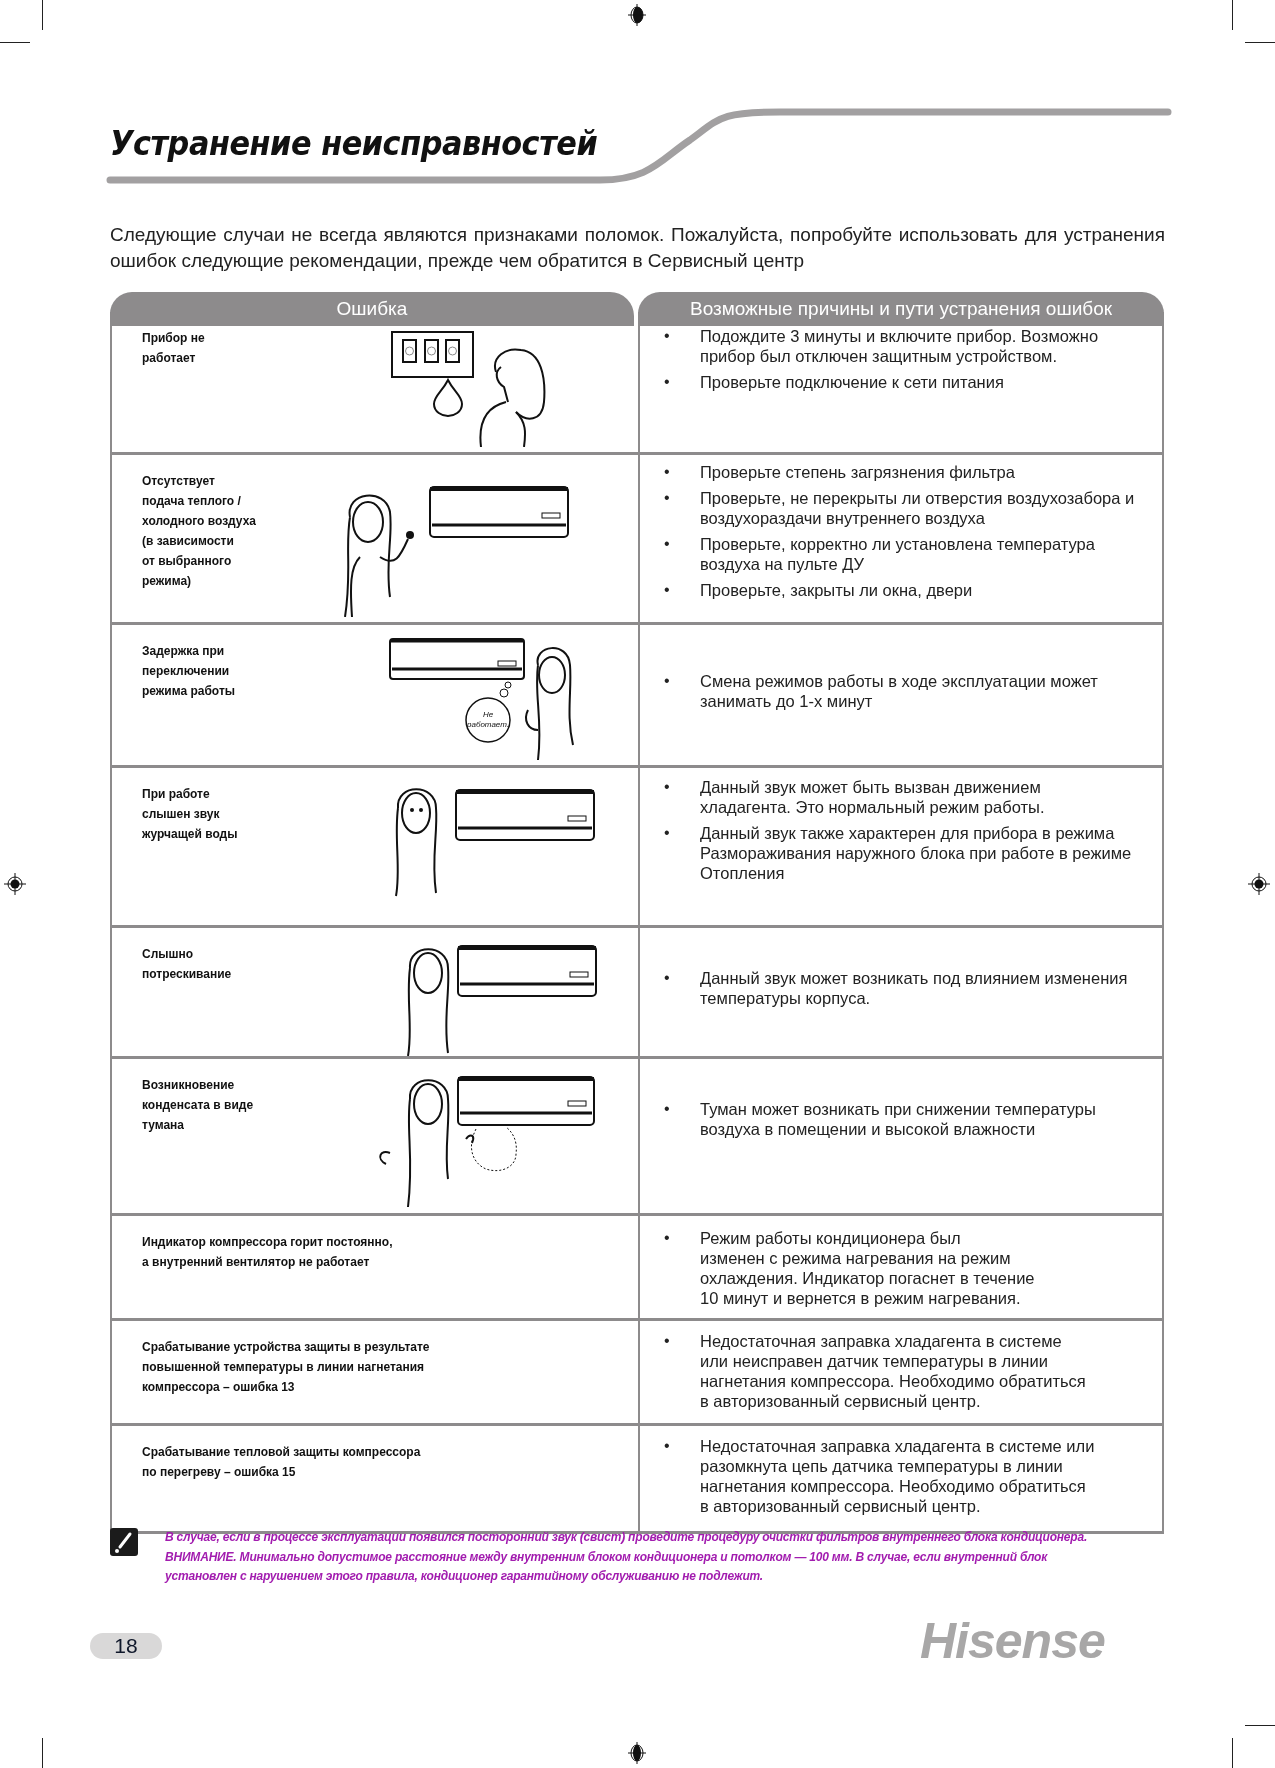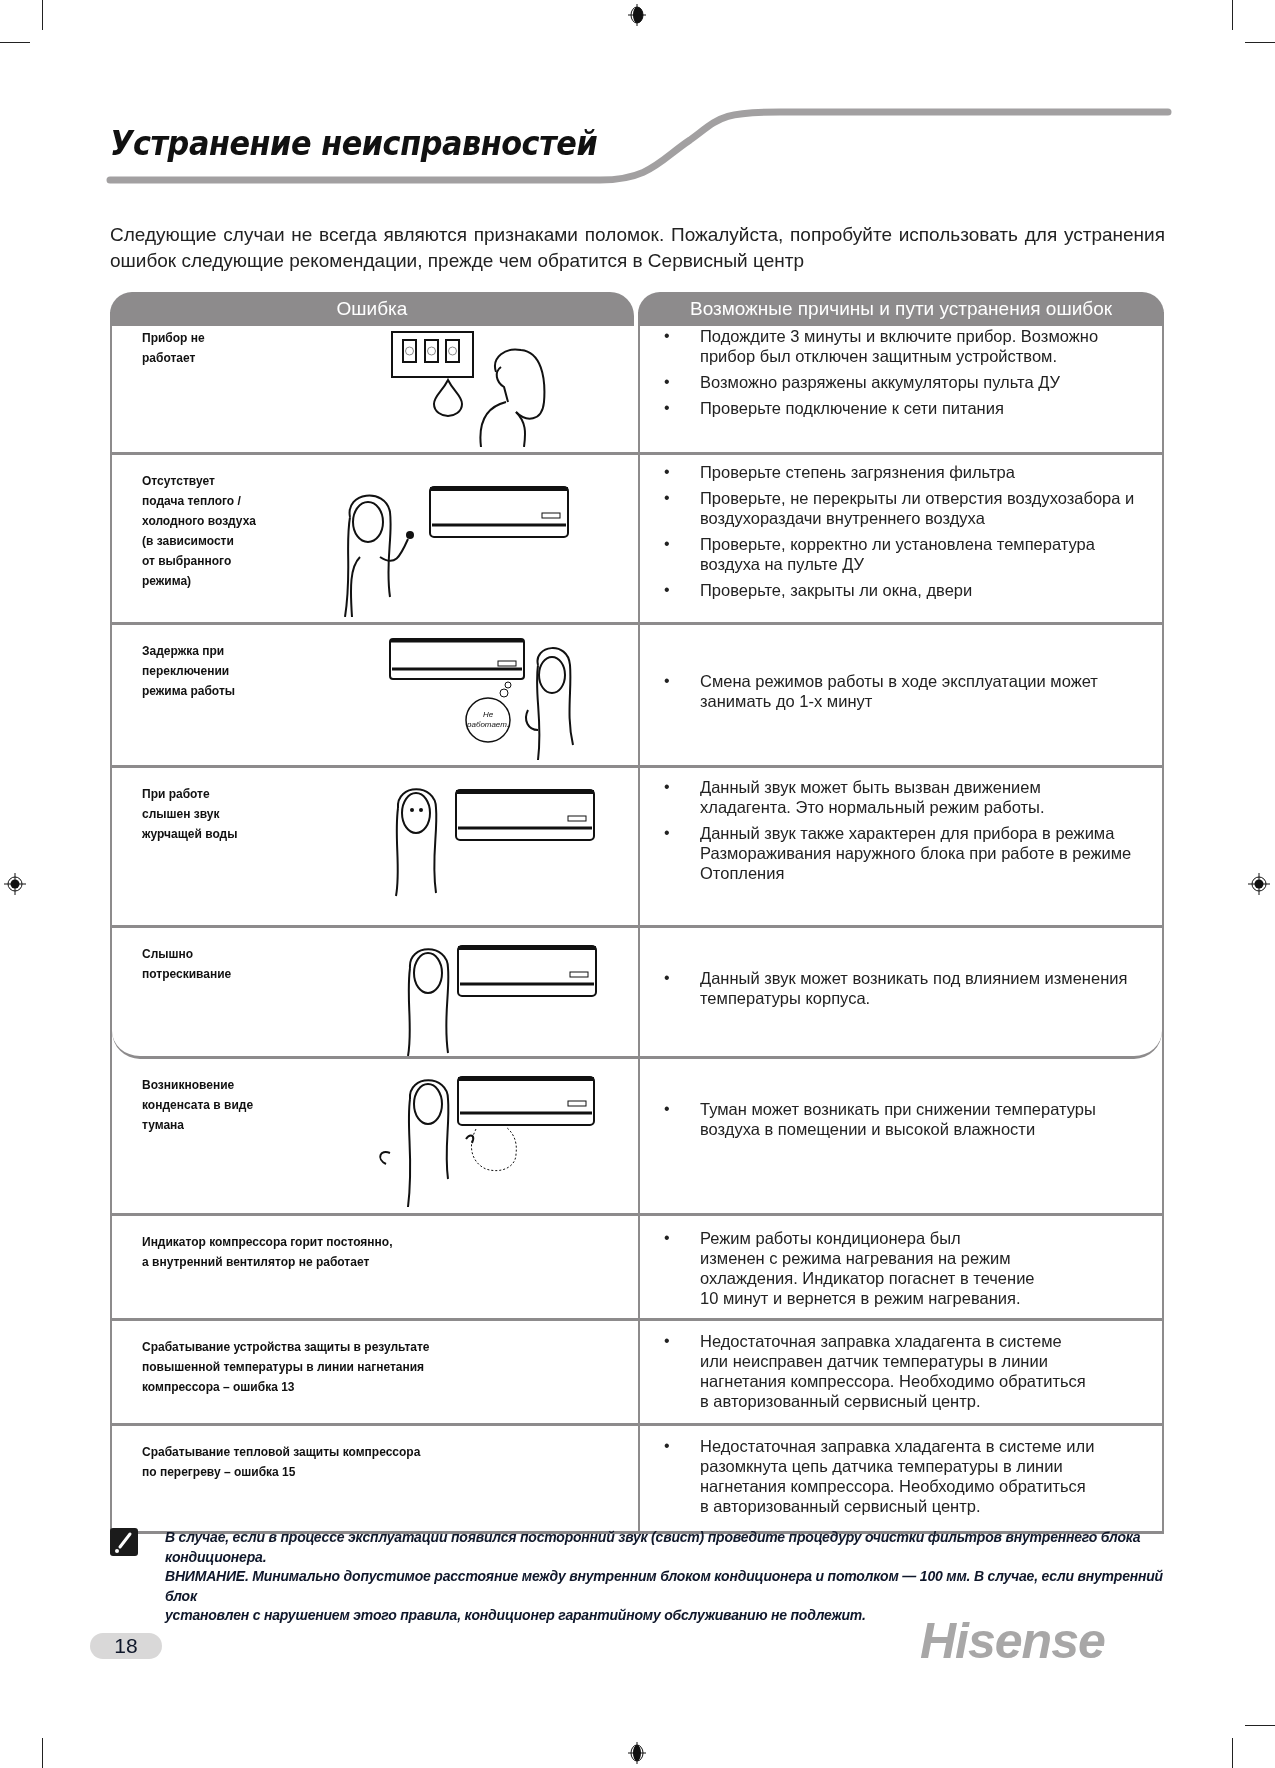--- a/index.html
+++ b/index.html
@@ -33,22 +33,22 @@
   .row .cell-r { position: absolute; left: 528px; top: 0; bottom: 0; right: 0; }
   .problem { position: absolute; left: 30px; top: 16px; font-size: 12px; font-weight: bold; line-height: 20px; color: #111; }
   .problem.wide { width: 480px; }
   .illus { position: absolute; }
   .causes { position: absolute; left: 22px; right: 26px; margin: 0; padding: 0; list-style: none; }
   .causes li { position: relative; padding-left: 38px; font-size: 16.5px; line-height: 20px; color: #222; margin-bottom: 6px; }
   .causes li::before { content: "•"; position: absolute; left: 2px; top: 0; font-size: 16px; }
 
   
   .note-icon { position: absolute; left: 110px; top: 1528px; width: 28px; height: 28px; background: #1b1b1b; border-radius: 3px; }
-  .note { position: absolute; left: 165px; top: 1528px; width: 1000px; font-size: 14px; line-height: 19.5px;
-          font-weight: bold; font-style: italic; color: #0f172a; letter-spacing: -0.2px; }
+  .note { position: absolute; left: 165px; top: 1528px; width: 1000px; font-size: 12px; line-height: 19.5px;
+          font-weight: bold; font-style: italic; color: #a21caf; letter-spacing: -0.2px; }
 
   .page-num { position: absolute; left: 90px; top: 1633px; width: 72px; height: 26px; border-radius: 13px;
               background: #d9d8d8; font-size: 21px; text-align: center; line-height: 26px; color: #0f172a; }
   .brand { position: absolute; left: 920px; top: 1612px; font-size: 50px; font-weight: bold; font-style: italic;
            color: #a8a7a7; letter-spacing: -1px; font-family: "Liberation Sans", sans-serif; }
 </style>
 </head>
 <body>
 
 <div class="crop-v" style="left:42px;top:0;height:30px;"></div>
@@ -113,21 +113,20 @@
             <circle cx="86.5" cy="29" r="4" fill="none" stroke="#888"></circle>
           <path d="M82 58 C76 70 68 74 68 82 C68 90 76 94 82 94 C88 94 96 90 96 82 C96 74 88 70 82 58 Z" fill="none" stroke="#111" stroke-width="2"></path>
           <path d="M130 50 C125 35 140 25 155 28 C175 30 180 55 178 80 C176 100 160 100 150 90" fill="none" stroke="#111" stroke-width="2"></path>
           <path d="M135 45 C128 50 130 60 138 65 L142 80" fill="none" stroke="#111" stroke-width="2"></path>
           <path d="M140 80 C120 85 112 100 115 125 M150 90 C160 100 160 110 158 125" fill="none" stroke="#111" stroke-width="2"></path>
         </svg>
       </div>
       <div class="cell-r">
         <ul class="causes" style="top:14px;">
           <li>Подождите 3 минуты и включите прибор. Возможно прибор был отключен защитным устройством.</li>
-          <li>Возможно разряжены аккумуляторы пульта ДУ</li>
           <li>Проверьте подключение к сети питания</li>
         </ul>
       </div>
     </div>
 
     <div class="row" style="height:170px;">
       <div class="cell-l">
         <div class="problem" style="white-space:pre-line;">Отсутствует
 подача теплого /
 холодного воздуха
@@ -199,21 +198,21 @@
         </svg>
       </div>
       <div class="cell-r">
         <ul class="causes" style="top:9px;">
           <li>Данный звук может быть вызван движением хладагента. Это нормальный режим работы.</li>
           <li>Данный звук также характерен для прибора в режима Размораживания наружного блока при работе в режиме Отопления</li>
         </ul>
       </div>
     </div>
 
-    <div class="row" style="height:131px;border-radius:28px;">
+    <div class="row" style="height:131px;">
       <div class="cell-l">
         <div class="problem" style="white-space:pre-line;">Слышно
 потрескивание</div>
         <svg class="illus" style="left:286px;top:10px;" width="200" height="118" viewBox="0 0 200 118">
           <rect x="60" y="8" width="138" height="50" rx="4" fill="none" stroke="#111" stroke-width="2"></rect>
           <line x1="60" y1="10" x2="198" y2="10" stroke="#111" stroke-width="4"></line>
           <line x1="62" y1="46" x2="196" y2="46" stroke="#111" stroke-width="3"></line>
           <rect x="172" y="34" width="18" height="5" fill="none" stroke="#111"></rect>
           <path d="M12 30 C10 5 50 5 50 30 C52 55 45 80 50 115 M12 30 C8 60 15 90 10 118" fill="none" stroke="#111" stroke-width="2"></path>
           <ellipse cx="30" cy="35" rx="14" ry="20" fill="none" stroke="#111" stroke-width="2"></ellipse>

